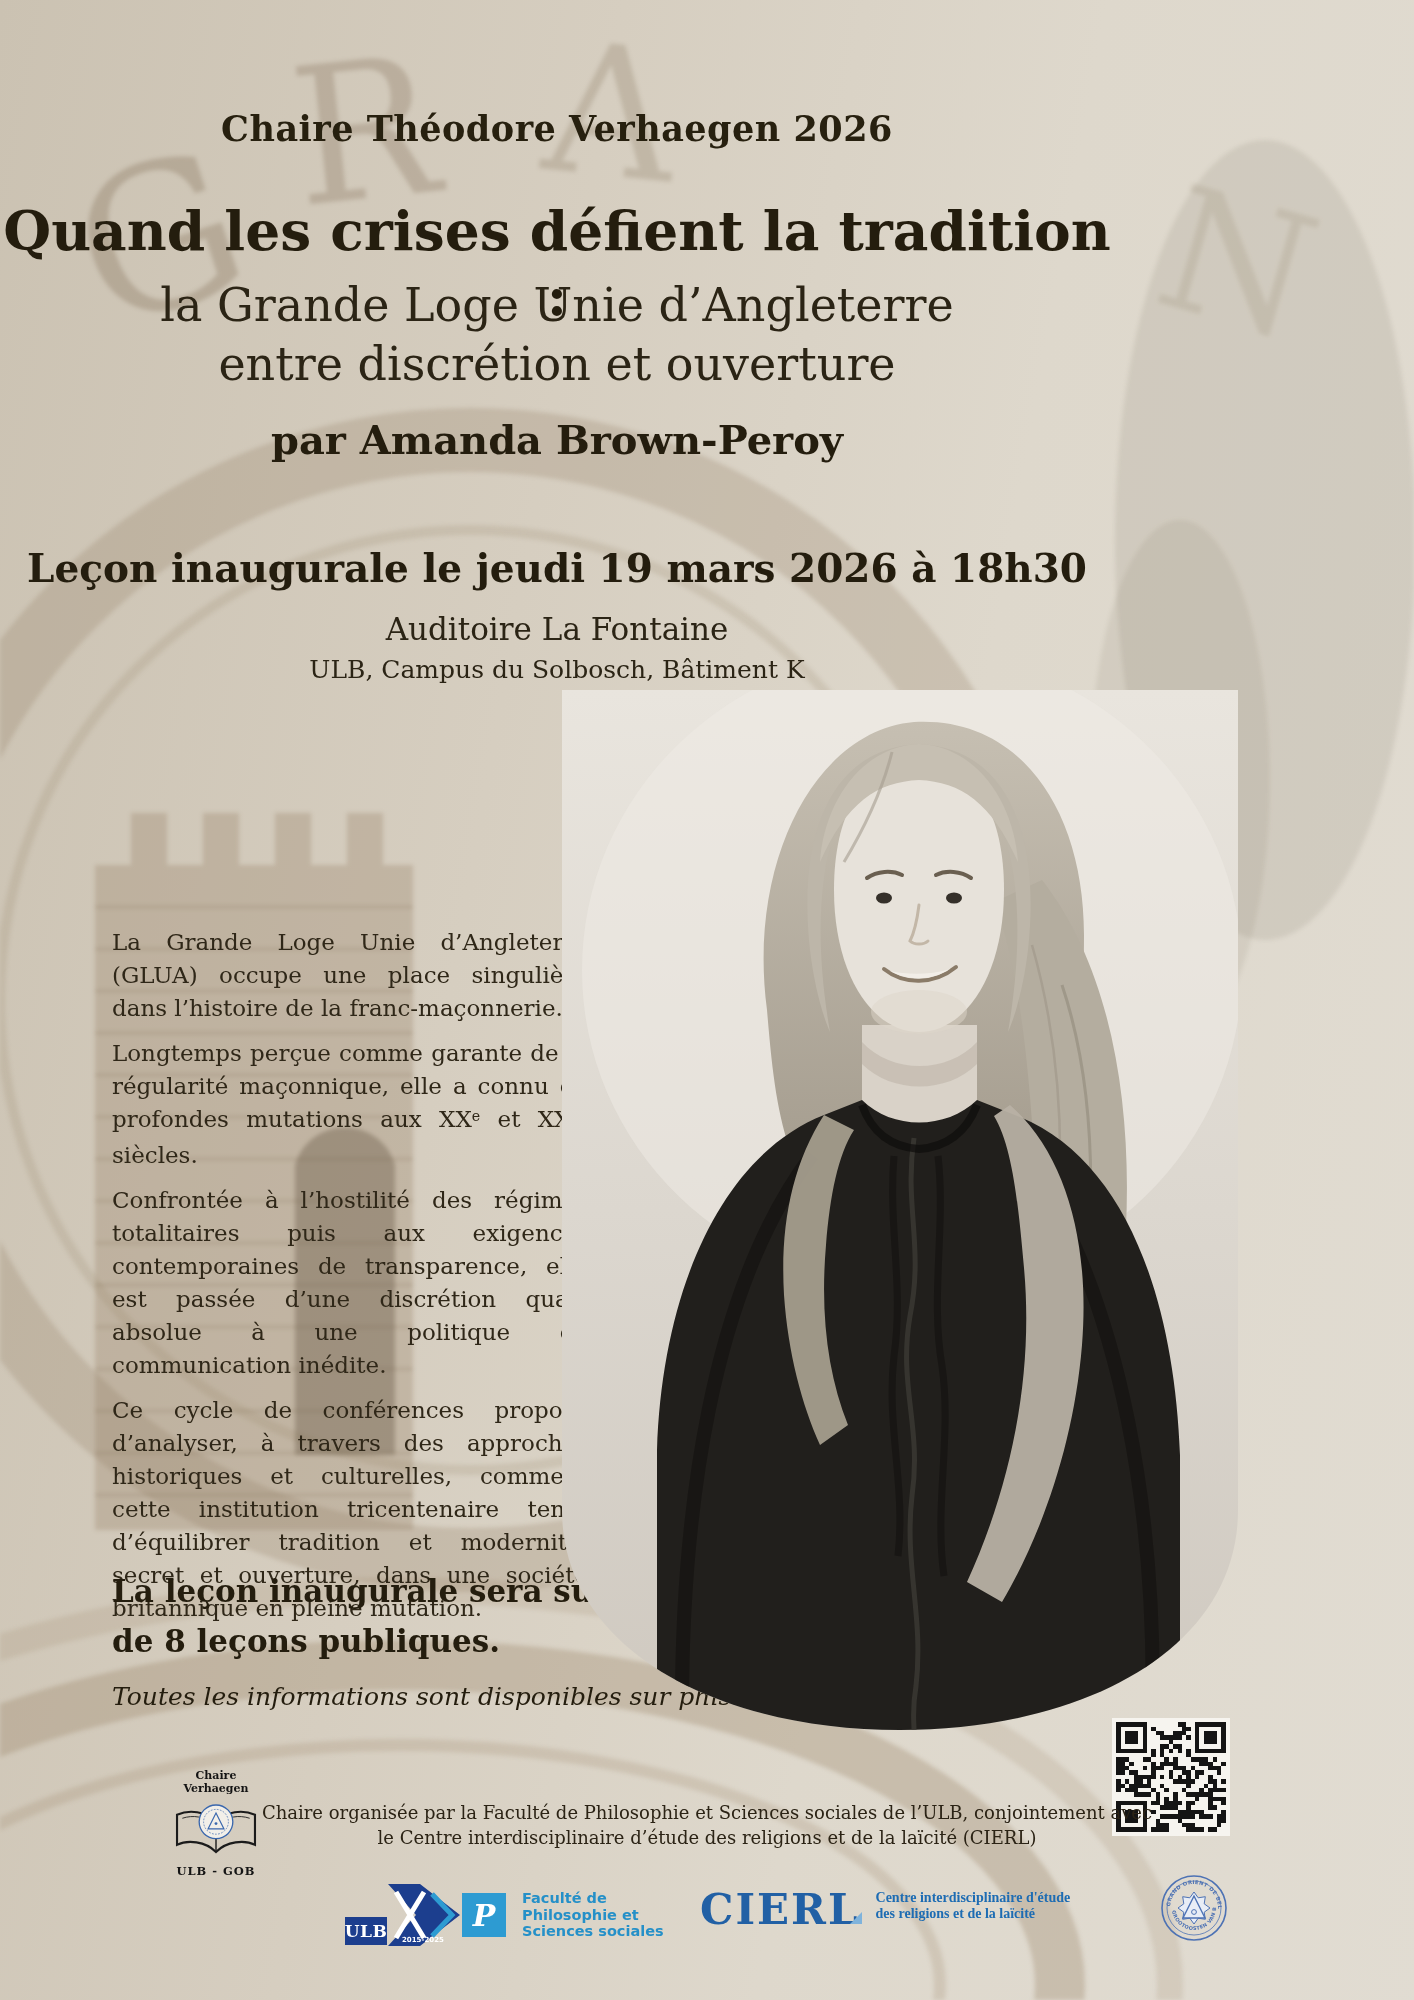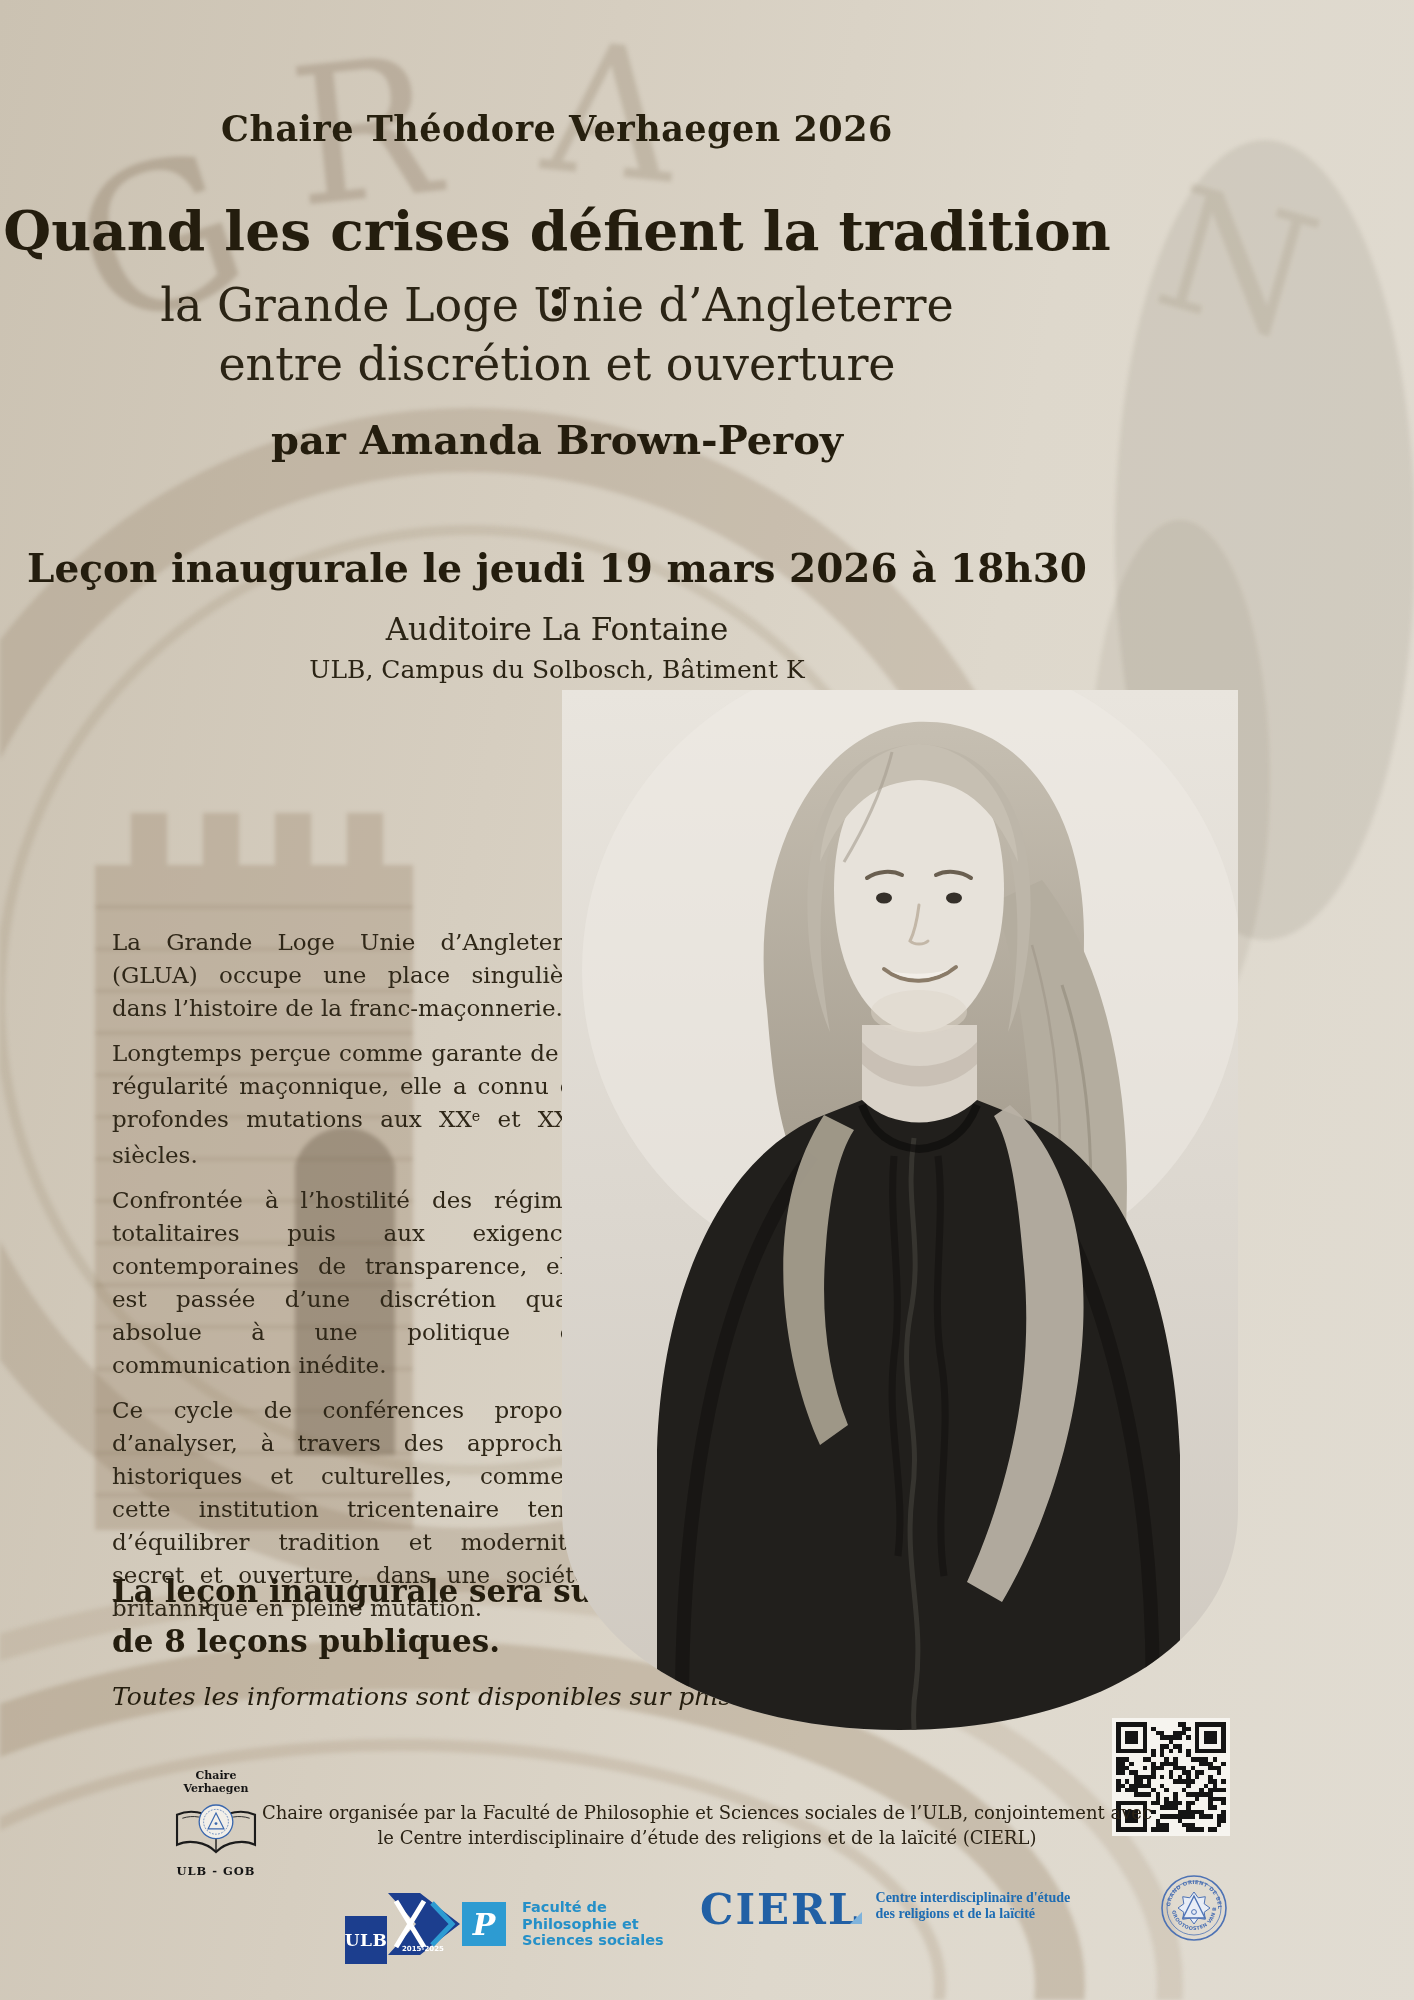--- a/index.html
+++ b/index.html
@@ -40,21 +40,21 @@
   
   .qr{position:absolute;left:1112px;top:1718px;width:118px;height:118px;}
   
   .footer{position:absolute;left:0;top:1800px;width:1414px;text-align:center;
           font-size:18px;line-height:25px;color:#2b2315;}
   
   .logo-verhaegen{position:absolute;left:166px;top:1769px;width:100px;text-align:center;color:#141414;}
   .logo-verhaegen .lv-top{font-size:11px;font-weight:bold;margin-bottom:2px;}
   .logo-verhaegen .lv-bottom{font-size:11.5px;font-weight:bold;letter-spacing:1px;margin-top:1px;}
   .logo-ulb{position:absolute;left:345px;top:1884px;display:flex;align-items:center;}
-  .ulb-box{width:42px;height:48px;background:#1c3e8e;color:#fff;display:flex;align-items:center;justify-content:center;
+  .ulb-box{width:42px;height:28px;background:#1c3e8e;color:#fff;display:flex;align-items:center;justify-content:center;
            font-size:17px;font-weight:bold;letter-spacing:.5px;margin-top:32px;}
   .ulb-x{margin:0 0 0 1px;}
   .phi-box{width:44px;height:44px;background:#2d9bd2;color:#fff;display:flex;align-items:center;justify-content:center;
            font-size:30px;font-style:italic;font-weight:bold;transform:none;}
   .fac-text{margin-left:16px;font-family:"DejaVu Sans","Liberation Sans",sans-serif;
             font-size:14.5px;font-weight:bold;line-height:16.5px;color:#2590c8;}
   .logo-cierl{position:absolute;left:700px;top:1890px;display:flex;align-items:flex-start;}
   .cierl-word{font-size:42px;font-weight:bold;letter-spacing:2px;color:#2160a5;line-height:40px;}
   .cierl-tri{width:0;height:0;border-left:12px solid transparent;border-bottom:12px solid #7fb3dc;
              align-self:flex-end;margin:0 0 6px -10px;}

